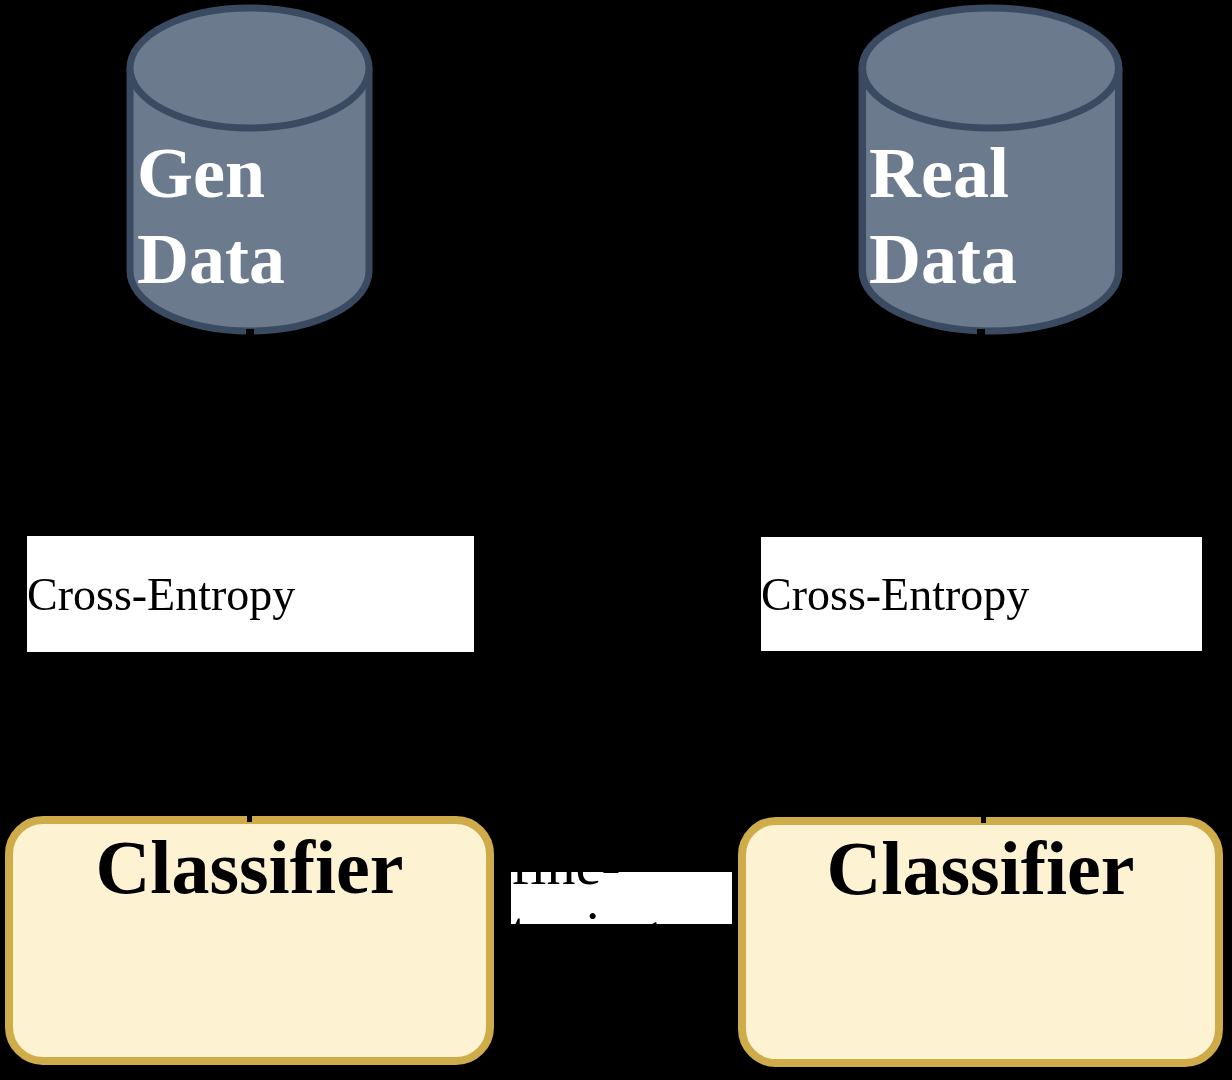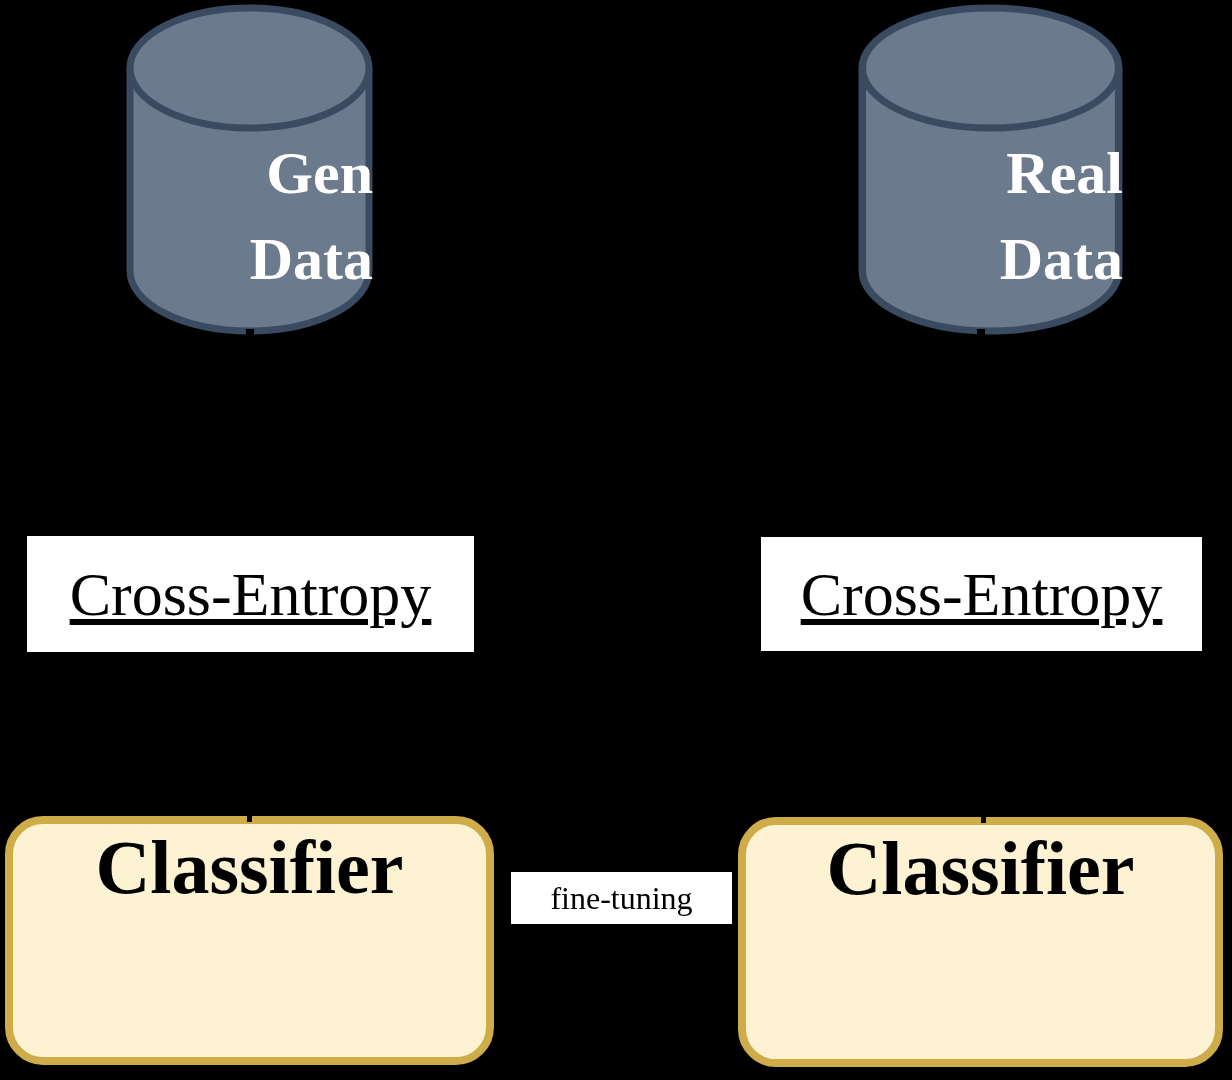--- a/index.html
+++ b/index.html
@@ -27,35 +27,36 @@
   .cylinder { width: 247px; height: 331px; }
   .cylinder svg { width: 100%; height: 100%; display: block; }
   .cyl-shape {
     fill: var(--cylinder-fill);
     stroke: var(--cylinder-stroke);
     stroke-width: 7;
   }
   .cyl-label {
     position: absolute;
     left: 0; right: 0; top: 126px;
-    text-align: right;
+    text-align: left;
     color: var(--text-light);
     font-weight: bold;
-    font-size: 60px;
+    font-size: 72px;
     line-height: 86px;
     white-space: pre-line;
+    padding-left: 11px;
   }
 
   
   .ce-box {
     background: var(--box-bg);
     border: 3px solid var(--box-border);
     color: var(--text-dark);
-    font-size: 62px;
-    display: flex; align-items: center; justify-content: center; text-decoration: underline;
+    font-size: 46px;
+    display: flex; align-items: center; justify-content: flex-start;
   }
   .ce-left  { left: 24px;  top: 533px; width: 453px; height: 122px; }
   .ce-right { left: 758px; top: 534px; width: 447px; height: 120px; }
 
   
   .classifier {
     background: var(--classifier-fill);
     border: 8px solid var(--classifier-border);
     border-radius: 38px;
     color: var(--text-dark);
@@ -64,21 +65,21 @@
     display: flex; align-items: flex-start; justify-content: center;
   }
   .cl-left  { left: 5px;   top: 816px; width: 489px; height: 249px; }
   .cl-right { left: 738px; top: 817px; width: 485px; height: 250px; }
 
   
   .ft-label {
     left: 511px; top: 872px; width: 221px; height: 52px;
     background: var(--box-bg);
     color: var(--text-dark);
-    font-size: 32px;
+    font-size: 58px;
     display: flex; align-items: center; justify-content: center;
   }
 
   
   .arrow-mark { background: var(--background); }
   .mark-cyl-left  { left: 246px; top: 329px; width: 8px; height: 8px; }
   .mark-cyl-right { left: 977px; top: 329px; width: 8px; height: 8px; }
   .mark-cl-left   { left: 247px; top: 813px; width: 5px; height: 9px; }
   .mark-cl-right  { left: 981px; top: 814px; width: 5px; height: 9px; }
 </style>

